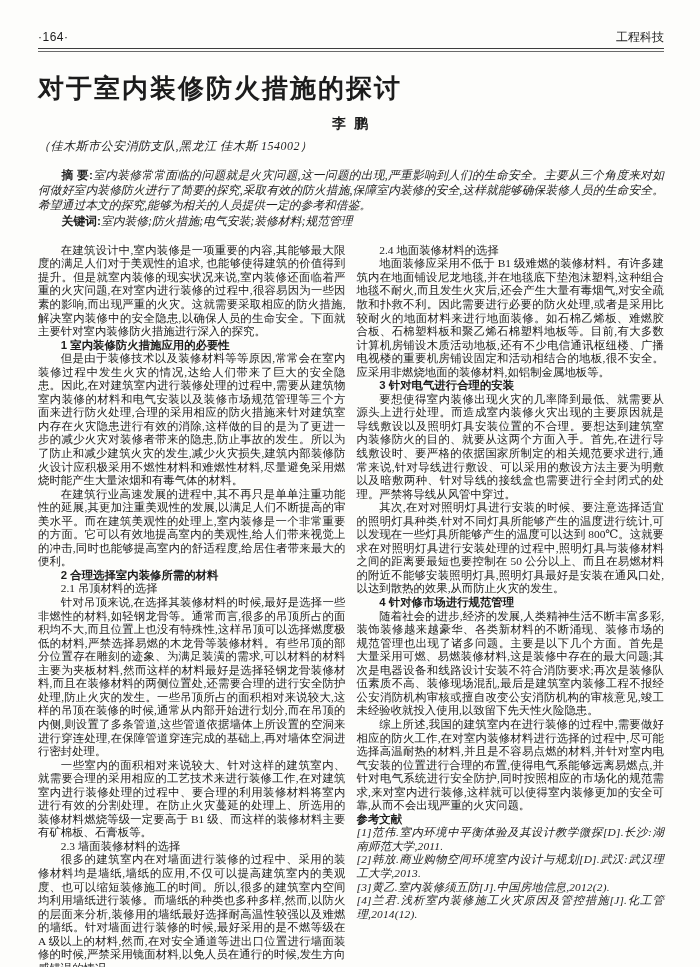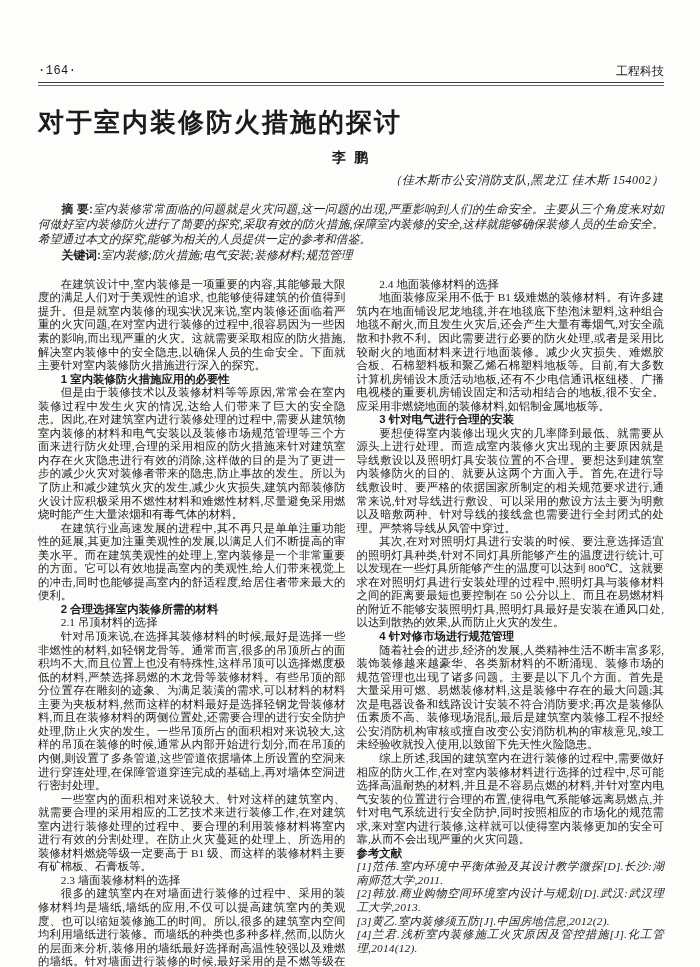--- a/index.html
+++ b/index.html
@@ -15,21 +15,21 @@
     width: 700px; height: 967px;
     padding: 30px 36px 24px 38px;
     overflow: hidden;
   }
   
   .running-head {
     display: flex; justify-content: space-between; align-items: flex-end;
     font-size: 12px; line-height: 14px;
     font-family: "Liberation Sans", "DejaVu Sans", sans-serif;
   }
-  .running-head .folio { font-family: Liberation Mono, monospace; letter-spacing: 0.5px; margin-top: 34px; }
+  .running-head .folio { font-family: Liberation Sans, sans-serif; letter-spacing: 0.5px; }
   .head-rule {
     margin-top: 4px;
     height: 2px;
     border-top: 1.6px solid #3d3d3d;
     border-bottom: 0.9px solid #6a6a6a;
   }
   
   .title {
     margin: 18px 0 0 0;
     text-align: left;
@@ -41,21 +41,21 @@
   .author {
     margin-top: 9px;
     text-align: center;
     font-family: "Liberation Sans", "DejaVu Sans", sans-serif;
     font-weight: bold;
     font-size: 14px;
     letter-spacing: 2px;
   }
   .affiliation {
     margin-top: 5px;
-    text-align: right;
+    text-align: left;
     font-style: italic;
     font-size: 12px;
     letter-spacing: 0.5px;
   }
   
   .abstract-block {
     margin-top: 13px;
     font-size: 11.8px; line-height: 15.2px;
     text-align: justify;
   }
@@ -116,21 +116,21 @@
       <p class="h-num">2 合理选择室内装修所需的材料</p>
       <p class="h-sub">2.1 吊顶材料的选择</p>
       <p class="para">针对吊顶来说,在选择其装修材料的时候,最好是选择一些非燃性的材料,如轻钢龙骨等。通常而言,很多的吊顶所占的面积均不大,而且位置上也没有特殊性,这样吊顶可以选择燃度极低的材料,严禁选择易燃的木龙骨等装修材料。有些吊顶的部分位置存在雕刻的迹象、为满足装潢的需求,可以材料的材料主要为夹板材料,然而这样的材料最好是选择轻钢龙骨装修材料,而且在装修材料的两侧位置处,还需要合理的进行安全防护处理,防止火灾的发生。一些吊顶所占的面积相对来说较大,这样的吊顶在装修的时候,通常从内部开始进行划分,而在吊顶的内侧,则设置了多条管道,这些管道依据墙体上所设置的空洞来进行穿连处理,在保障管道穿连完成的基础上,再对墙体空洞进行密封处理。</p>
       <p class="para">一些室内的面积相对来说较大、针对这样的建筑室内、就需要合理的采用相应的工艺技术来进行装修工作,在对建筑室内进行装修处理的过程中、要合理的利用装修材料将室内进行有效的分割处理。在防止火灾蔓延的处理上、所选用的装修材料燃烧等级一定要高于 B1 级、而这样的装修材料主要有矿棉板、石膏板等。</p>
       <p class="h-sub">2.3 墙面装修材料的选择</p>
       <p class="para">很多的建筑室内在对墙面进行装修的过程中、采用的装修材料均是墙纸,墙纸的应用,不仅可以提高建筑室内的美观度、也可以缩短装修施工的时间。所以,很多的建筑室内空间均利用墙纸进行装修。而墙纸的种类也多种多样,然而,以防火的层面来分析,装修用的墙纸最好选择耐高温性较强以及难燃的墙纸。针对墙面进行装修的时候,最好采用的是不燃等级在 A 级以上的材料,然而,在对安全通道等进出口位置进行墙面装修的时候,严禁采用镜面材料,以免人员在通行的时候,发生方向感错误的情况。</p>
     </div>
 
     <div class="col">
       <p class="h-sub">2.4 地面装修材料的选择</p>
-      <p class="para">地面装修应采用不低于 B1 级难燃的装修材料。有许多建筑内在地面铺设尼龙地毯,并在地毯底下垫泡沫塑料,这种组合地毯不耐火,而且发生火灾后,还会产生大量有毒烟气,对安全疏散和扑救不利。因此需要进行必要的防火处理,或者是采用比较耐火的地面材料来进行地面装修。减少火灾损失、难燃胶合板、石棉塑料板和聚乙烯石棉塑料地板等。目前,有大多数计算机房铺设木质活动地板,还有不少电信通讯枢纽楼、广播电视楼的重要机房铺设固定和活动相结合的地板,很不安全。应采用非燃烧地面的装修材料,如铝制金属地板等。</p>
+      <p class="para">地面装修应采用不低于 B1 级难燃的装修材料。有许多建筑内在地面铺设尼龙地毯,并在地毯底下垫泡沫塑料,这种组合地毯不耐火,而且发生火灾后,还会产生大量有毒烟气,对安全疏散和扑救不利。因此需要进行必要的防火处理,或者是采用比较耐火的地面材料来进行地面装修。如石棉乙烯板、难燃胶合板、石棉塑料板和聚乙烯石棉塑料地板等。目前,有大多数计算机房铺设木质活动地板,还有不少电信通讯枢纽楼、广播电视楼的重要机房铺设固定和活动相结合的地板,很不安全。应采用非燃烧地面的装修材料,如铝制金属地板等。</p>
       <p class="h-num">3 针对电气进行合理的安装</p>
       <p class="para">要想使得室内装修出现火灾的几率降到最低、就需要从源头上进行处理。而造成室内装修火灾出现的主要原因就是导线敷设以及照明灯具安装位置的不合理。要想达到建筑室内装修防火的目的、就要从这两个方面入手。首先,在进行导线敷设时、要严格的依据国家所制定的相关规范要求进行,通常来说,针对导线进行敷设、可以采用的敷设方法主要为明敷以及暗敷两种、针对导线的接线盒也需要进行全封闭式的处理。严禁将导线从风管中穿过。</p>
       <p class="para">其次,在对对照明灯具进行安装的时候、要注意选择适宜的照明灯具种类,针对不同灯具所能够产生的温度进行统计,可以发现在一些灯具所能够产生的温度可以达到 800℃。这就要求在对照明灯具进行安装处理的过程中,照明灯具与装修材料之间的距离要最短也要控制在 50 公分以上、而且在易燃材料的附近不能够安装照明灯具,照明灯具最好是安装在通风口处,以达到散热的效果,从而防止火灾的发生。</p>
       <p class="h-num">4 针对修市场进行规范管理</p>
       <p class="para">随着社会的进步,经济的发展,人类精神生活不断丰富多彩,装饰装修越来越豪华、各类新材料的不断涌现、装修市场的规范管理也出现了诸多问题。主要是以下几个方面。首先是大量采用可燃、易燃装修材料,这是装修中存在的最大问题;其次是电器设备和线路设计安装不符合消防要求;再次是装修队伍素质不高、装修现场混乱,最后是建筑室内装修工程不报经公安消防机构审核或擅自改变公安消防机构的审核意见,竣工未经验收就投入使用,以致留下先天性火险隐患。</p>
       <p class="para">综上所述,我国的建筑室内在进行装修的过程中,需要做好相应的防火工作,在对室内装修材料进行选择的过程中,尽可能选择高温耐热的材料,并且是不容易点燃的材料,并针对室内电气安装的位置进行合理的布置,使得电气系能够远离易燃点,并针对电气系统进行安全防护,同时按照相应的市场化的规范需求,来对室内进行装修,这样就可以使得室内装修更加的安全可靠,从而不会出现严重的火灾问题。</p>
       <p class="h-center">参考文献</p>
       <p class="ref">[1]范伟.室内环境中平衡体验及其设计教学微探[D].长沙:湖南师范大学,2011.</p>
       <p class="ref">[2]韩放.商业购物空间环境室内设计与规划[D].武汉:武汉理工大学,2013.</p>
       <p class="ref">[3]黄乙.室内装修须五防[J].中国房地信息,2012(2).</p>

